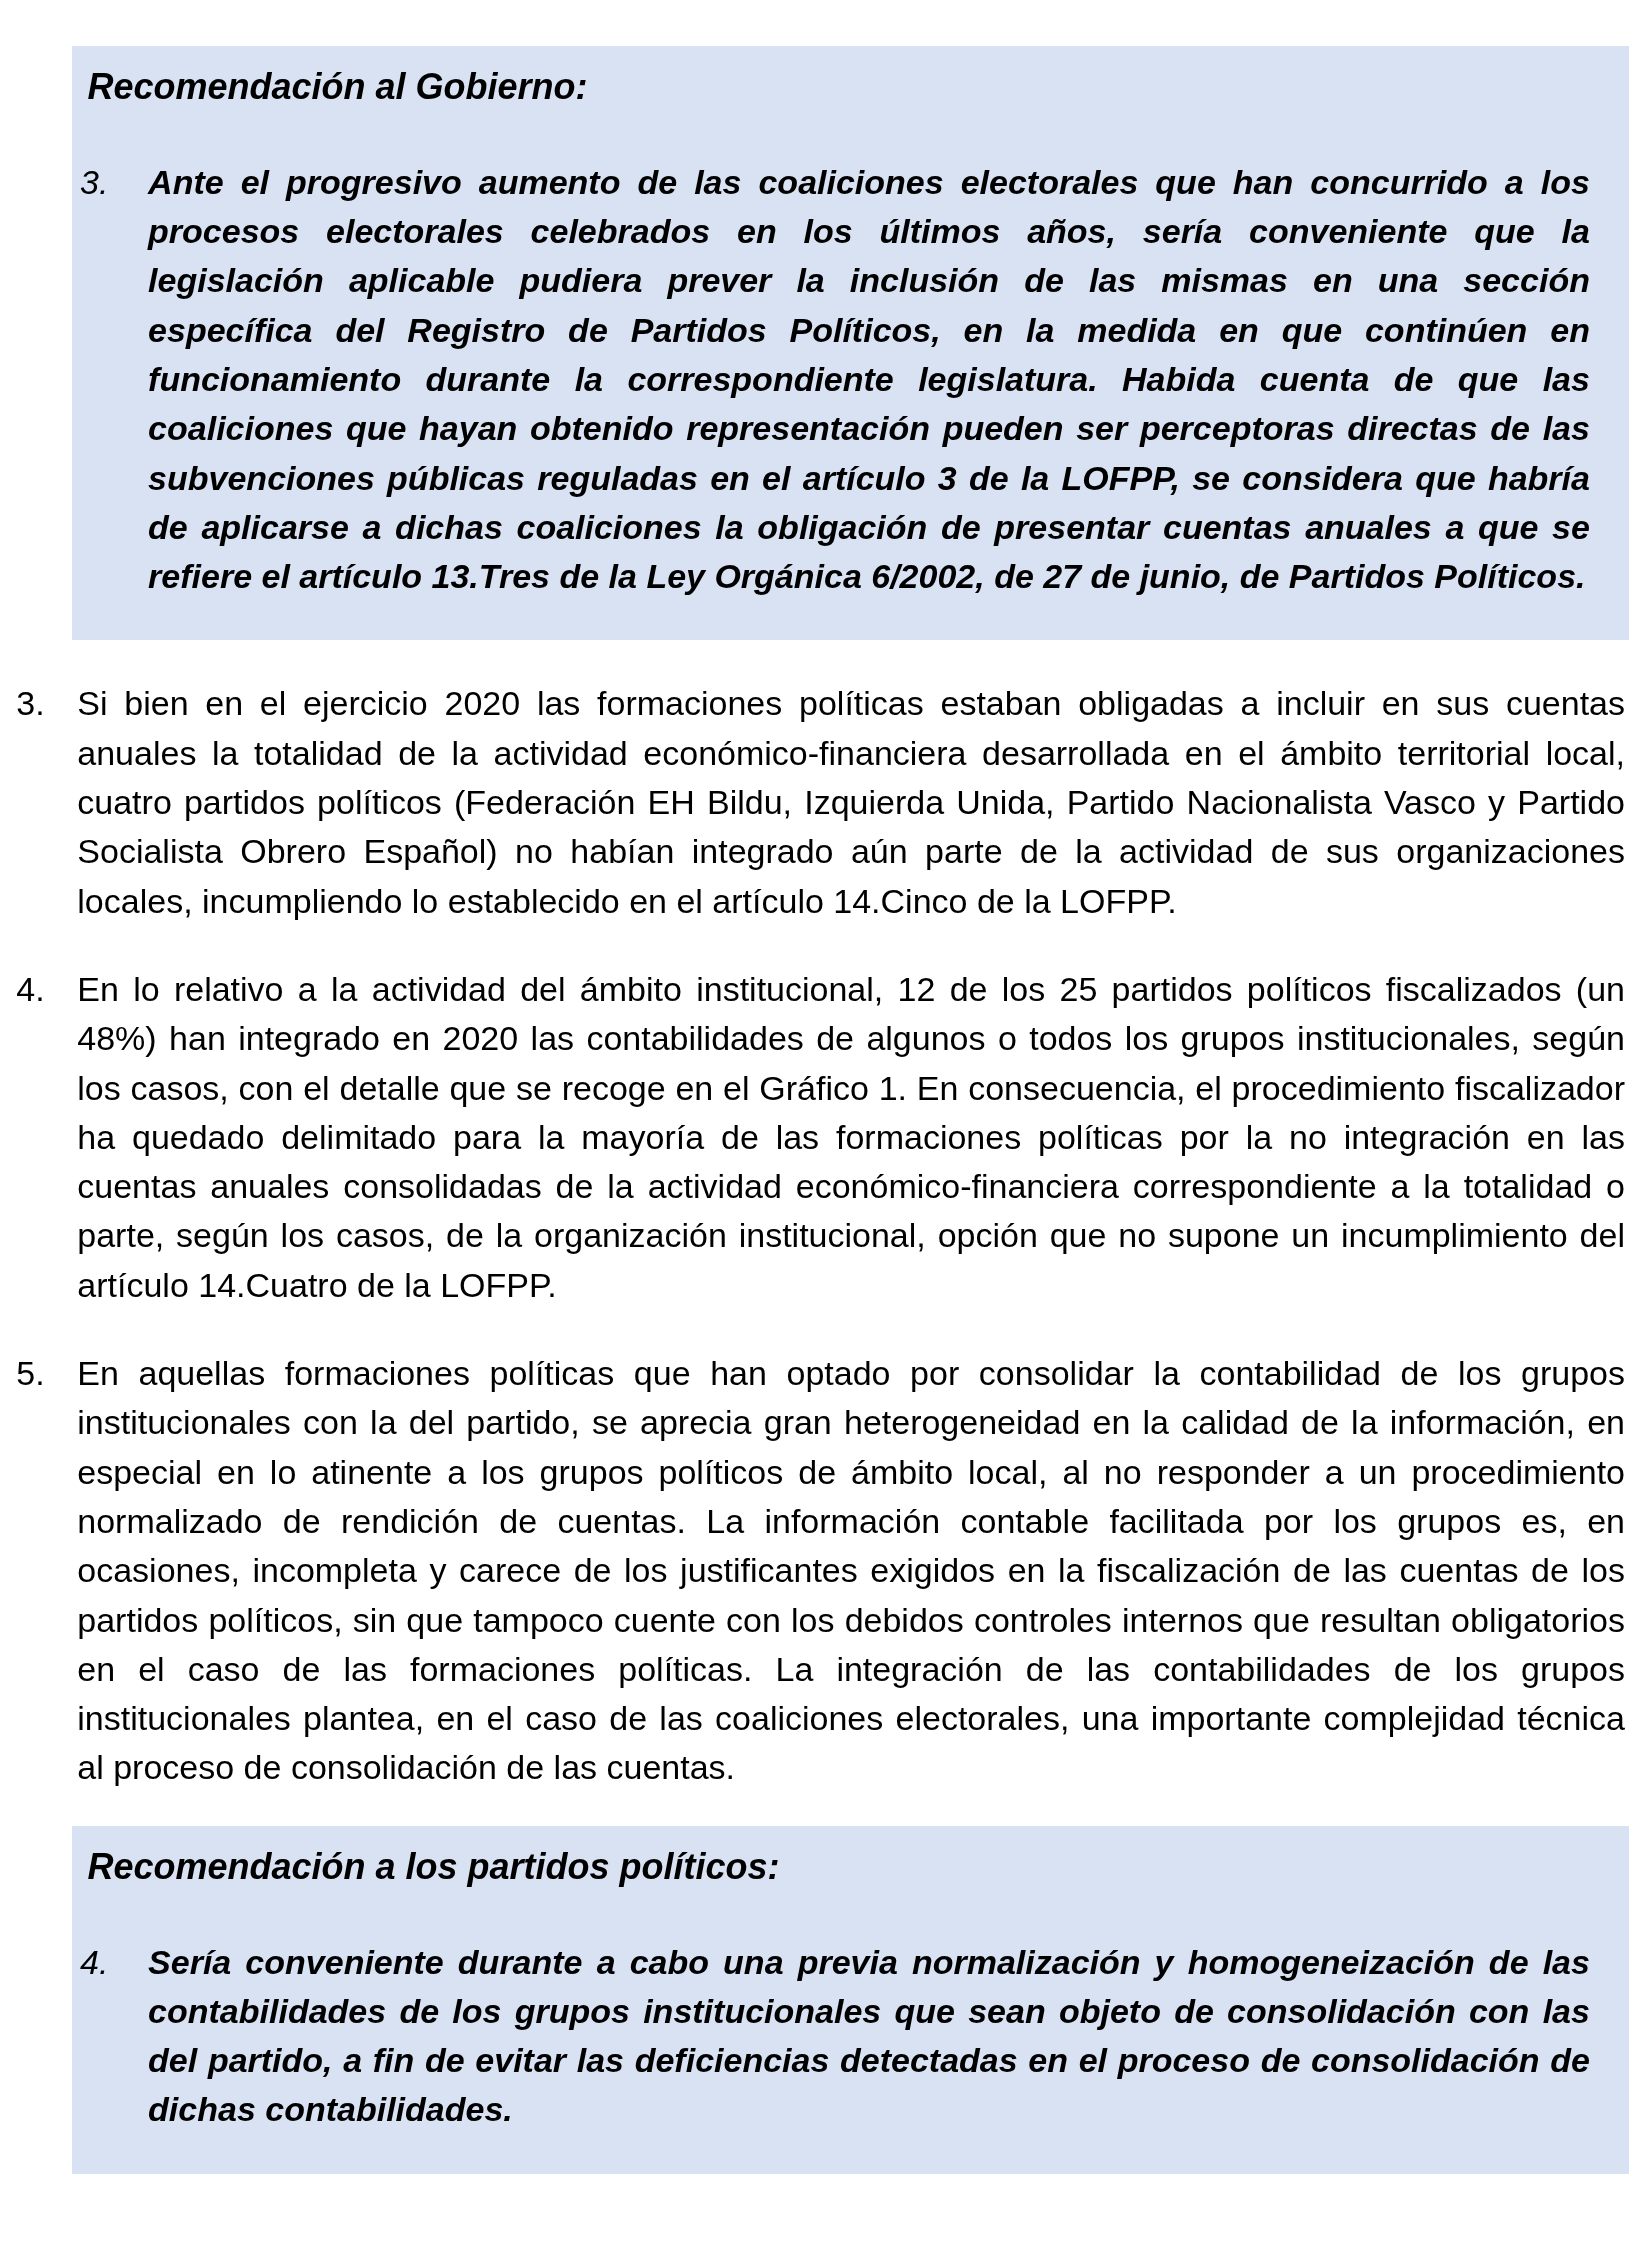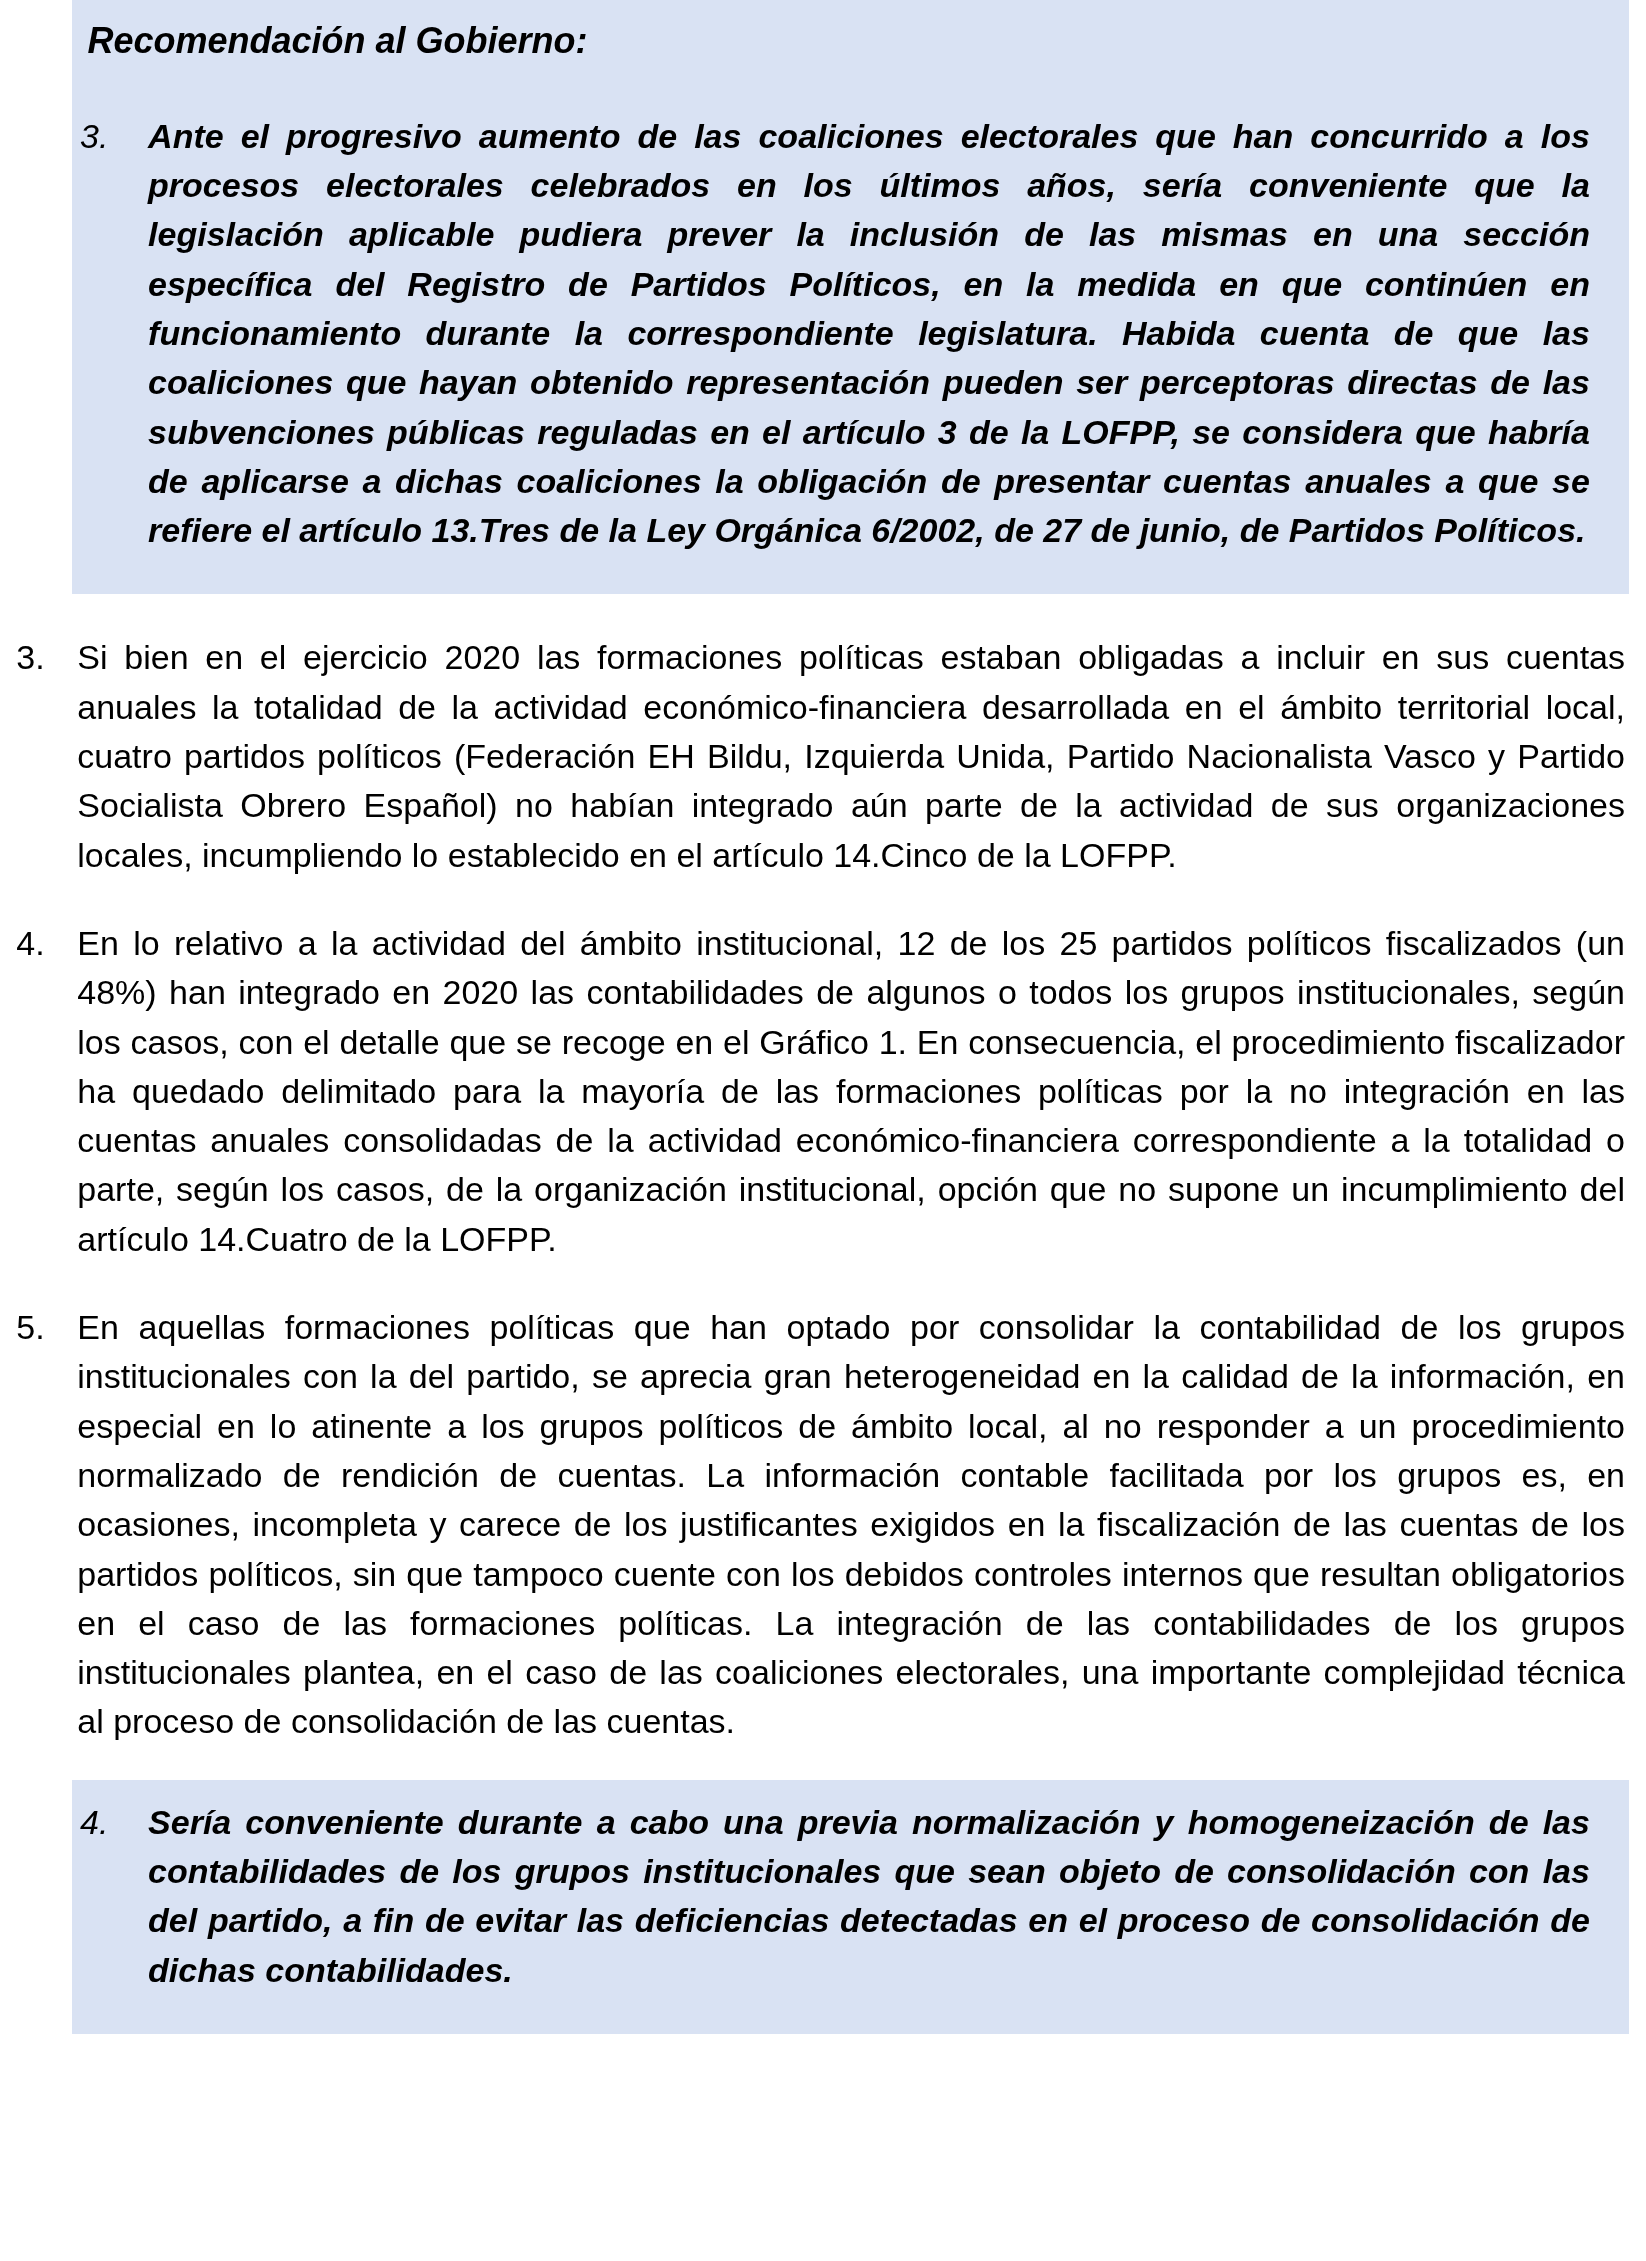--- a/index.html
+++ b/index.html
@@ -9,20 +9,21 @@
   }
   .page {
     position: relative;
     width: 1646px;
     min-height: 2261px;
     background: #ffffff;
     font-family: "Liberation Sans", "DejaVu Sans", sans-serif;
     font-size: 34px;
     color: #000000;
     box-sizing: border-box;
+    padding-top: 46px;
     overflow: hidden;
   }
   
   .rec-box {
     background: #d9e2f3;
     margin-left: 72px;
     margin-right: 17px;
     padding: 18px 24.4px 39px 8.1px;
     box-sizing: border-box;
   }
@@ -92,20 +93,21 @@
     <span class="num">4.</span>
     <div class="txt">En lo relativo a la actividad del ámbito institucional, 12 de los 25 partidos políticos fiscalizados (un 48%) han integrado en 2020 las contabilidades de algunos o todos los grupos institucionales, según los casos, con el detalle que se recoge en el Gráfico 1. En consecuencia, el procedimiento fiscalizador ha quedado delimitado para la mayoría de las formaciones políticas por la no integración en las cuentas anuales consolidadas de la actividad económico-financiera correspondiente a la totalidad o parte, según los casos, de la organización institucional, opción que no supone un incumplimiento del artículo 14.Cuatro de la LOFPP.</div>
   </div>
 
   <div class="body-par">
     <span class="num">5.</span>
     <div class="txt">En aquellas formaciones políticas que han optado por consolidar la contabilidad de los grupos institucionales con la del partido, se aprecia gran heterogeneidad en la calidad de la información, en especial en lo atinente a los grupos políticos de ámbito local, al no responder a un procedimiento normalizado de rendición de cuentas. La información contable facilitada por los grupos es, en ocasiones, incompleta y carece de los justificantes exigidos en la fiscalización de las cuentas de los partidos políticos, sin que tampoco cuente con los debidos controles internos que resultan obligatorios en el caso de las formaciones políticas. La integración de las contabilidades de los grupos institucionales plantea, en el caso de las coaliciones electorales, una importante complejidad técnica al proceso de consolidación de las cuentas.</div>
   </div>
 
   <section class="rec-box box-bottom">
+    <h2 class="rec-heading">Recomendación a los partidos políticos:</h2>
     <div class="rec-item">
       <span class="num">4.</span>
       <div class="txt">Sería conveniente durante a cabo una previa normalización y homogeneización de las contabilidades de los grupos institucionales que sean objeto de consolidación con las del partido, a fin de evitar las deficiencias detectadas en el proceso de consolidación de dichas contabilidades.</div>
     </div>
   </section>
 
 </div>
 
 
 </body></html>

